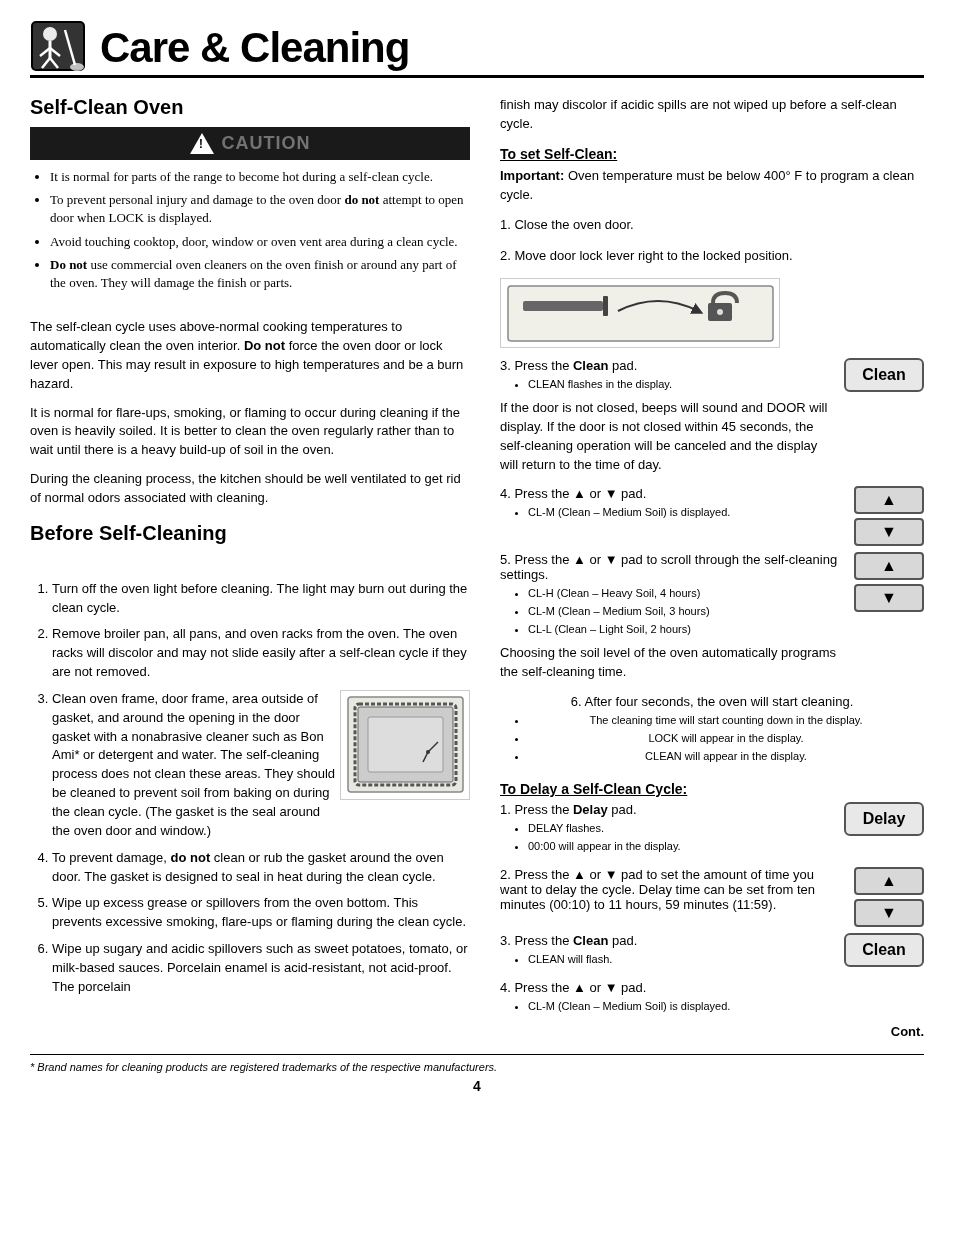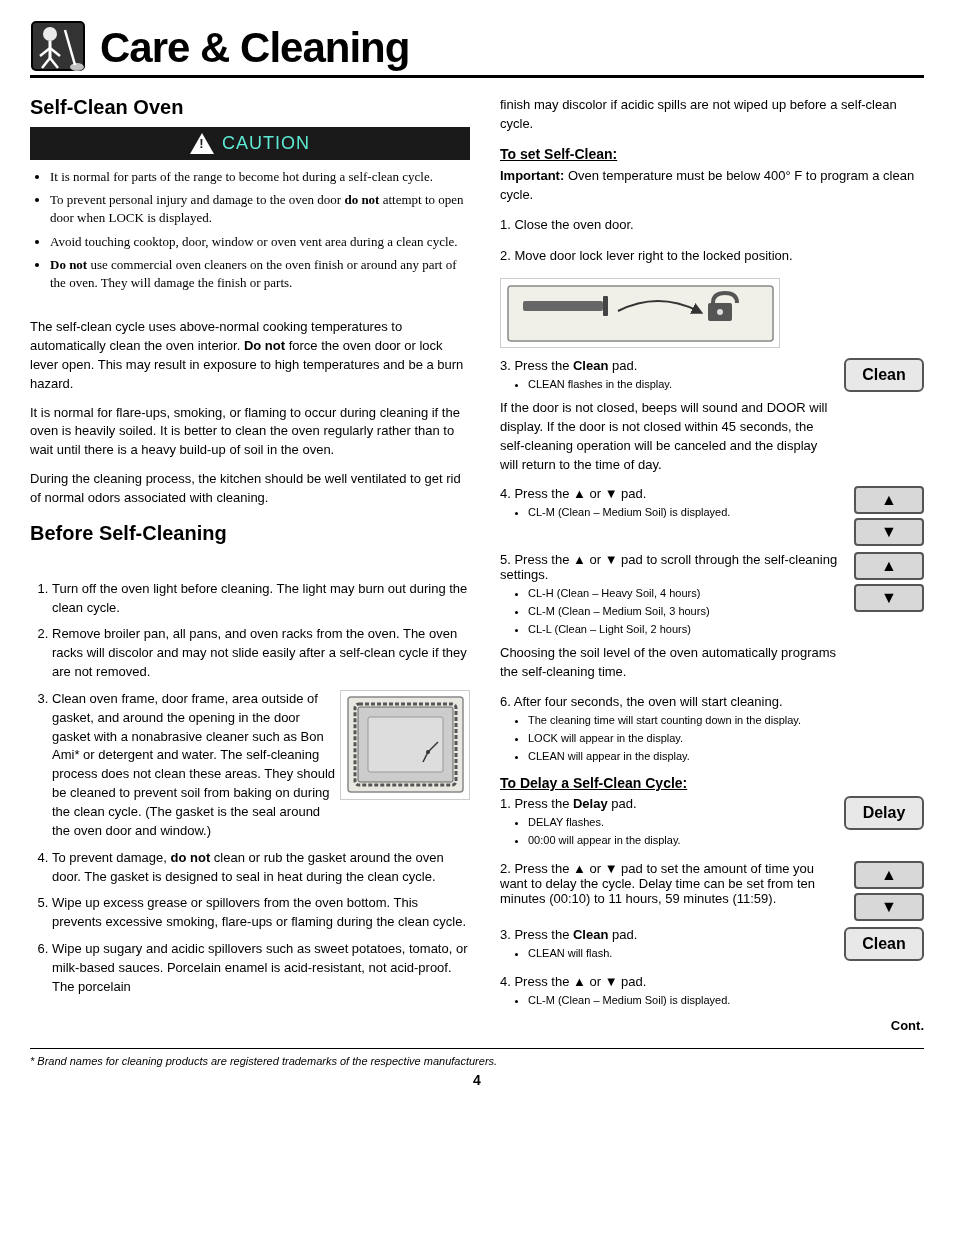--- a/index.html
+++ b/index.html
@@ -50,25 +50,25 @@
     .section-title {
       font-size: 20px;
       font-weight: 900;
       font-family: Arial Black, Arial, sans-serif;
       margin-bottom: 8px;
     }
 
     
     .caution-box {
       background: #1a1a1a;
-      color: #5eead4;
+      color: #737373;
       text-align: center;
       padding: 6px 10px;
       font-size: 18px;
-      font-weight: 400;
+      font-weight: 700;
       letter-spacing: 1px;
       margin-bottom: 8px;
       display: flex;
       align-items: center;
       justify-content: center;
       gap: 8px;
     }
     .caution-triangle {
       display: inline-block;
       width: 0;
@@ -399,21 +399,21 @@
       <div class="arrow-buttons">
         <div class="arrow-btn">
             <span>▲</span>
           </div>
         <div class="arrow-btn">
             <span>▼</span>
           </div>
       </div>
     </div>
 
-    <div style="margin-bottom:10px;">
+    <div style="margin-bottom:16px;text-align:center;">
       <p>6.  After four seconds, the oven will start cleaning.</p>
       <ul class="bullet-list">
         <li>The cleaning time will start counting down in the display.</li>
         <li>LOCK will appear in the display.</li>
         <li>CLEAN will appear in the display.</li>
       </ul>
     </div>
 
     <div class="subsection-title">To Delay a Self-Clean Cycle:</div>
 

